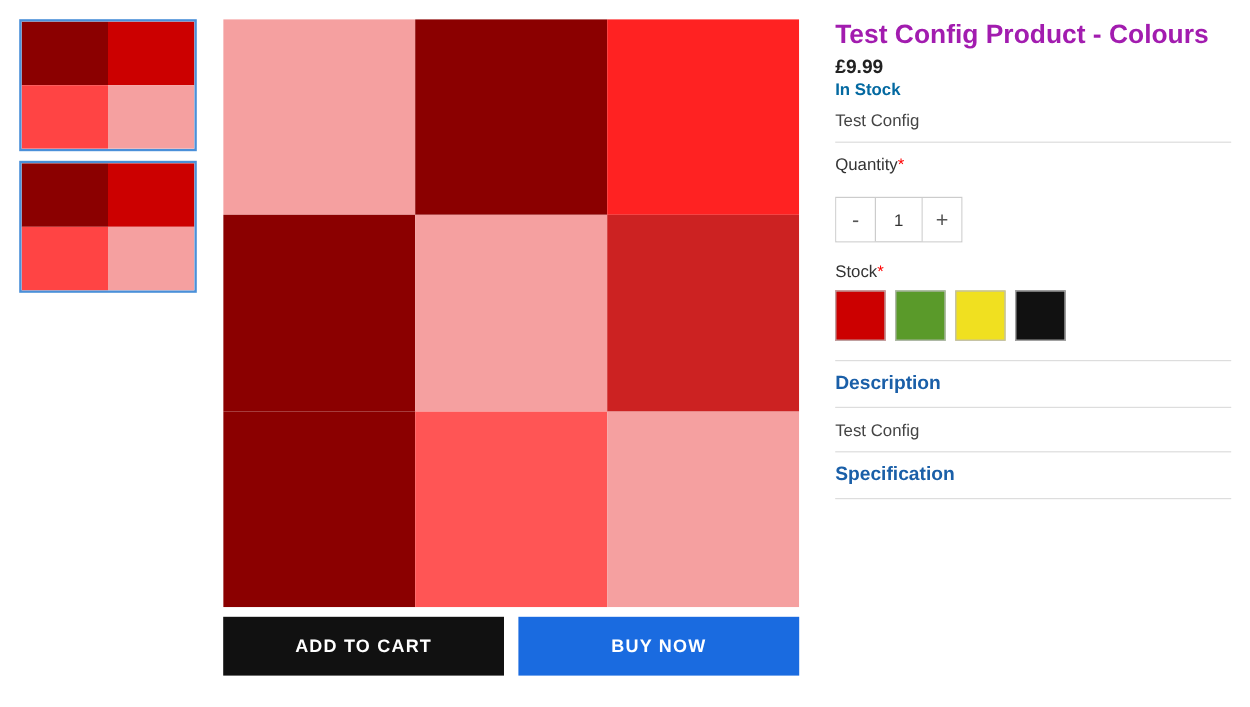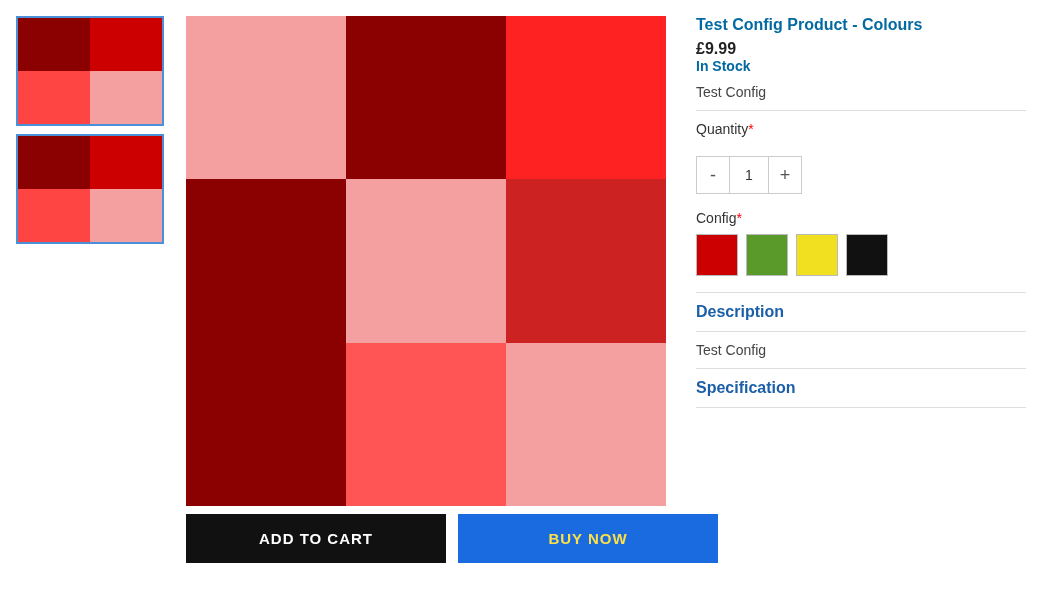--- a/index.html
+++ b/index.html
@@ -55,55 +55,55 @@
       display: grid;
       grid-template-columns: 1fr 1fr 1fr;
       grid-template-rows: 1fr 1fr 1fr;
       width: 100%;
       height: 100%;
     }
     .buttons-row {
       display: flex;
       margin-top: 8px;
       gap: 12px;
-      width: 532px;
+      width: 480px;
     }
     .btn-add-to-cart {
       flex: 1;
       background: #111;
       color: #fff;
       border: none;
       font-size: 15px;
       font-weight: bold;
       letter-spacing: 1px;
       padding: 16px;
       cursor: pointer;
       text-transform: uppercase;
     }
     .btn-buy-now {
       flex: 1;
       background: #1a6be0;
-      color: #fde047;
+      color: #ffffff;
       border: none;
       font-size: 15px;
       font-weight: bold;
       letter-spacing: 1px;
       padding: 16px;
       cursor: pointer;
       text-transform: uppercase;
     }
     
     .product-info {
       flex: 1;
       padding-left: 10px;
     }
     .product-title {
-      font-size: 16px;
-      font-weight: bold;
-      color: #0369a1;
+      font-size: 22px;
+      font-weight: bold;
+      color: #a21caf;
       margin-bottom: 6px;
     }
     .product-price {
       font-size: 16px;
       font-weight: bold;
       color: #222;
       margin-bottom: 0;
     }
     .in-stock {
       color: #0369a1;
@@ -239,21 +239,21 @@
     <div class="quantity-label">
       <span>Quantity</span><span class="required-star">*</span>
     </div>
     <div class="quantity-control">
       <button class="qty-btn">-</button>
       <div class="qty-value">1</div>
       <button class="qty-btn">+</button>
     </div>
 
     <div class="color-label">
-      <span>Config</span><span class="required-star">*</span>
+      <span>Stock</span><span class="required-star">*</span>
     </div>
     <div class="color-options" id="color-swatches">
         <div class="color-swatch" style="background: rgb(204, 0, 0);"></div>
         <div class="color-swatch" style="background: rgb(90, 154, 42);"></div>
         <div class="color-swatch" style="background: rgb(240, 224, 32);"></div>
         <div class="color-swatch" style="background: rgb(17, 17, 17);"></div>
       </div>
 
     <hr class="divider">
     <div class="section-header">Description</div>

